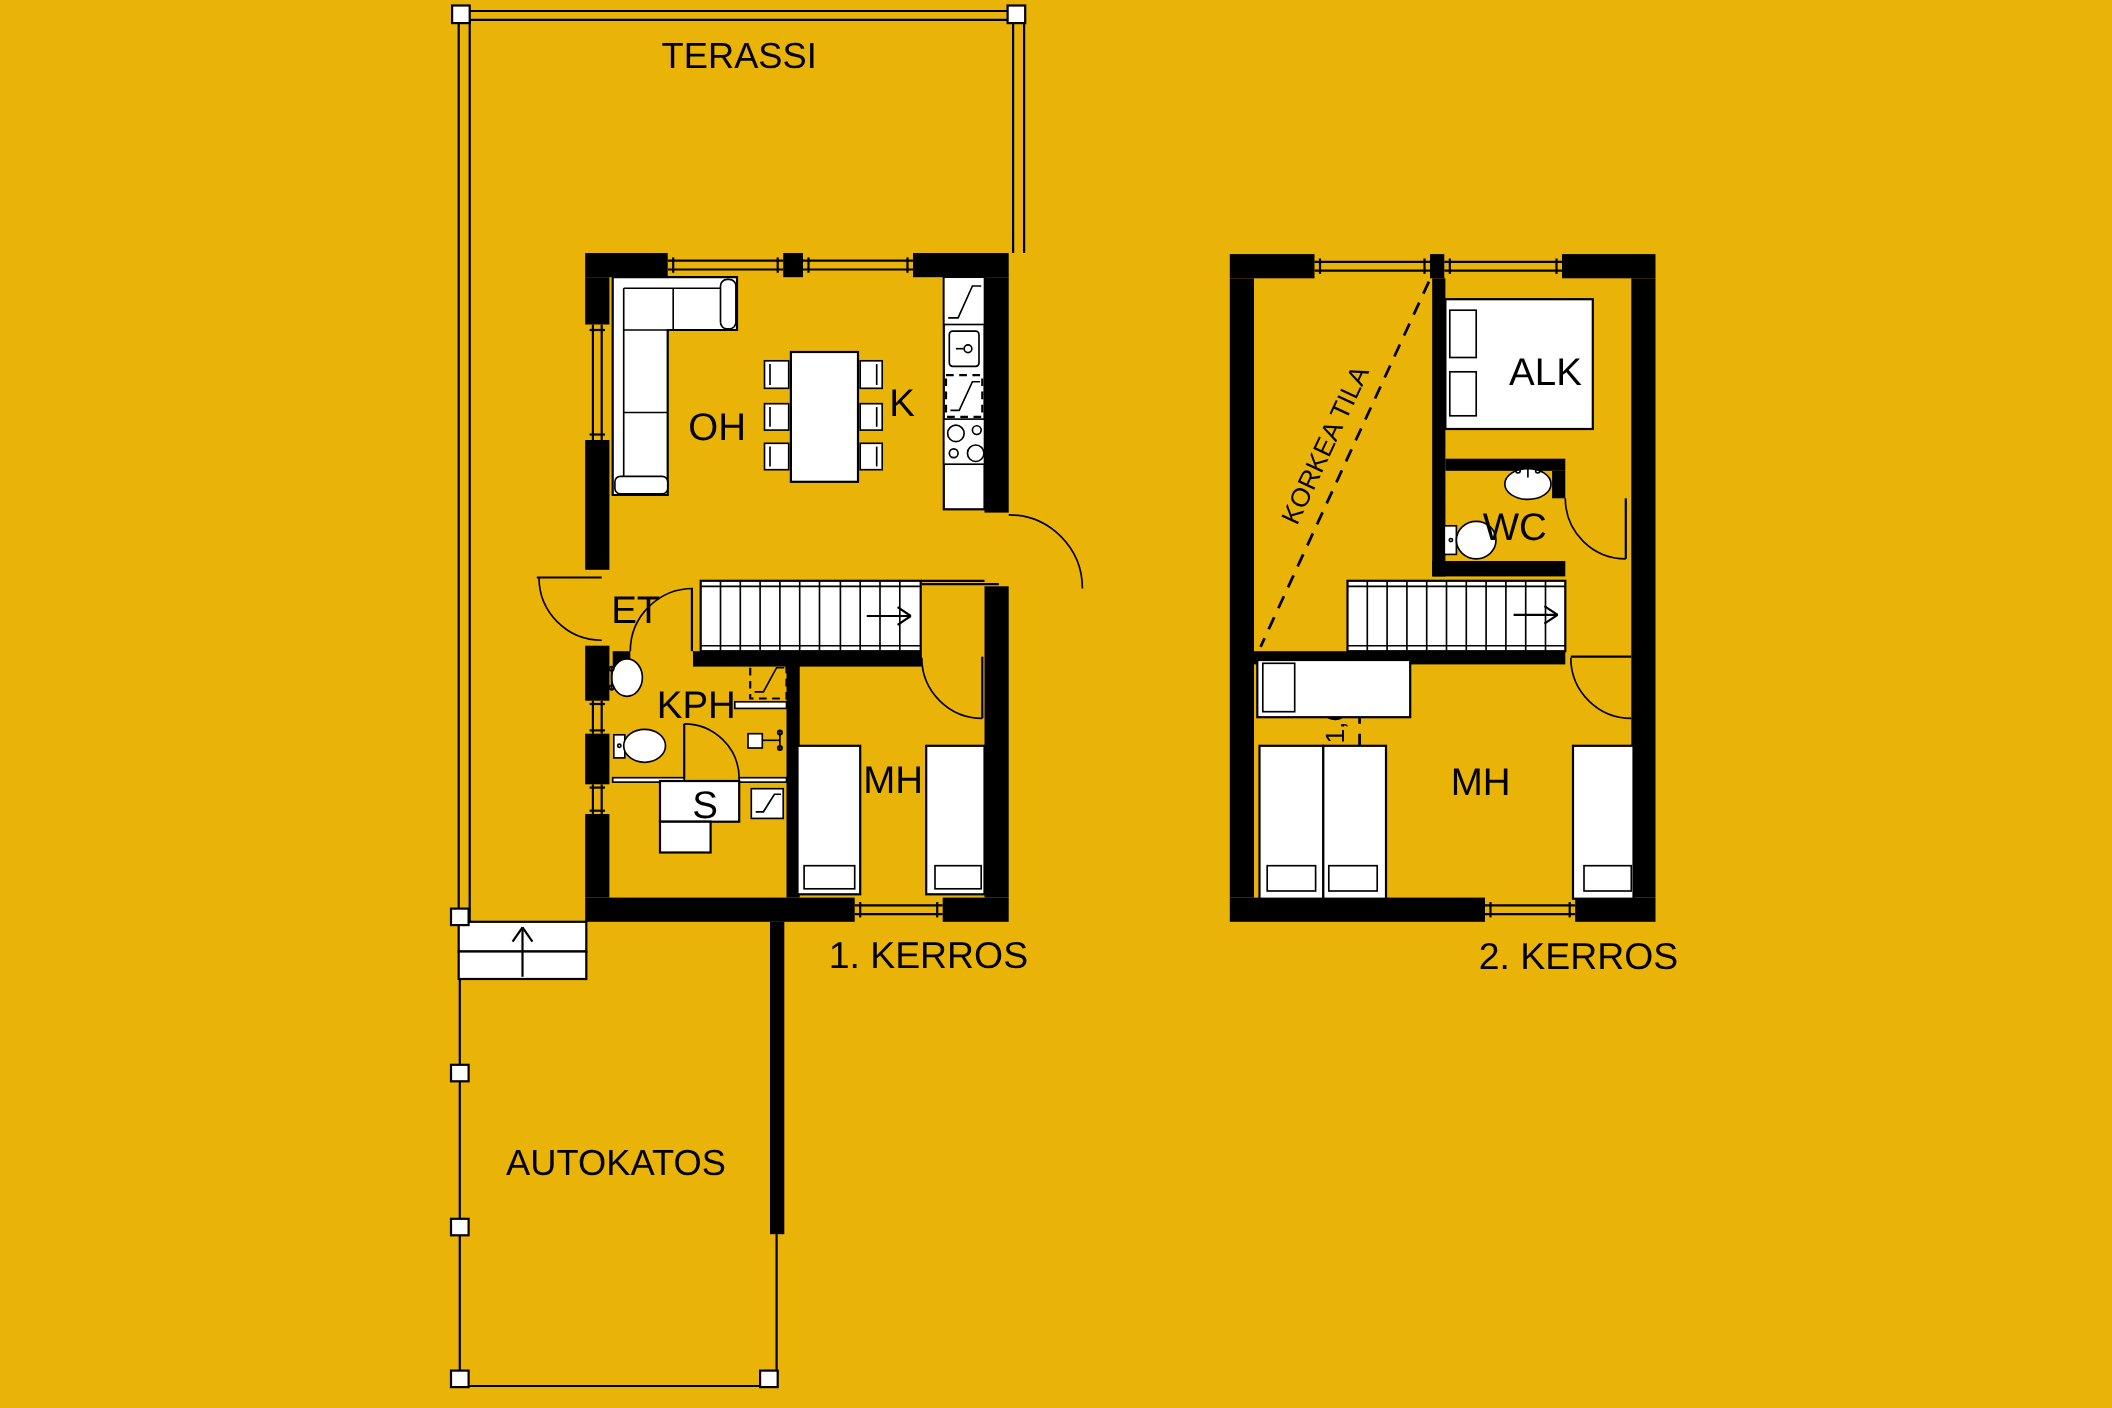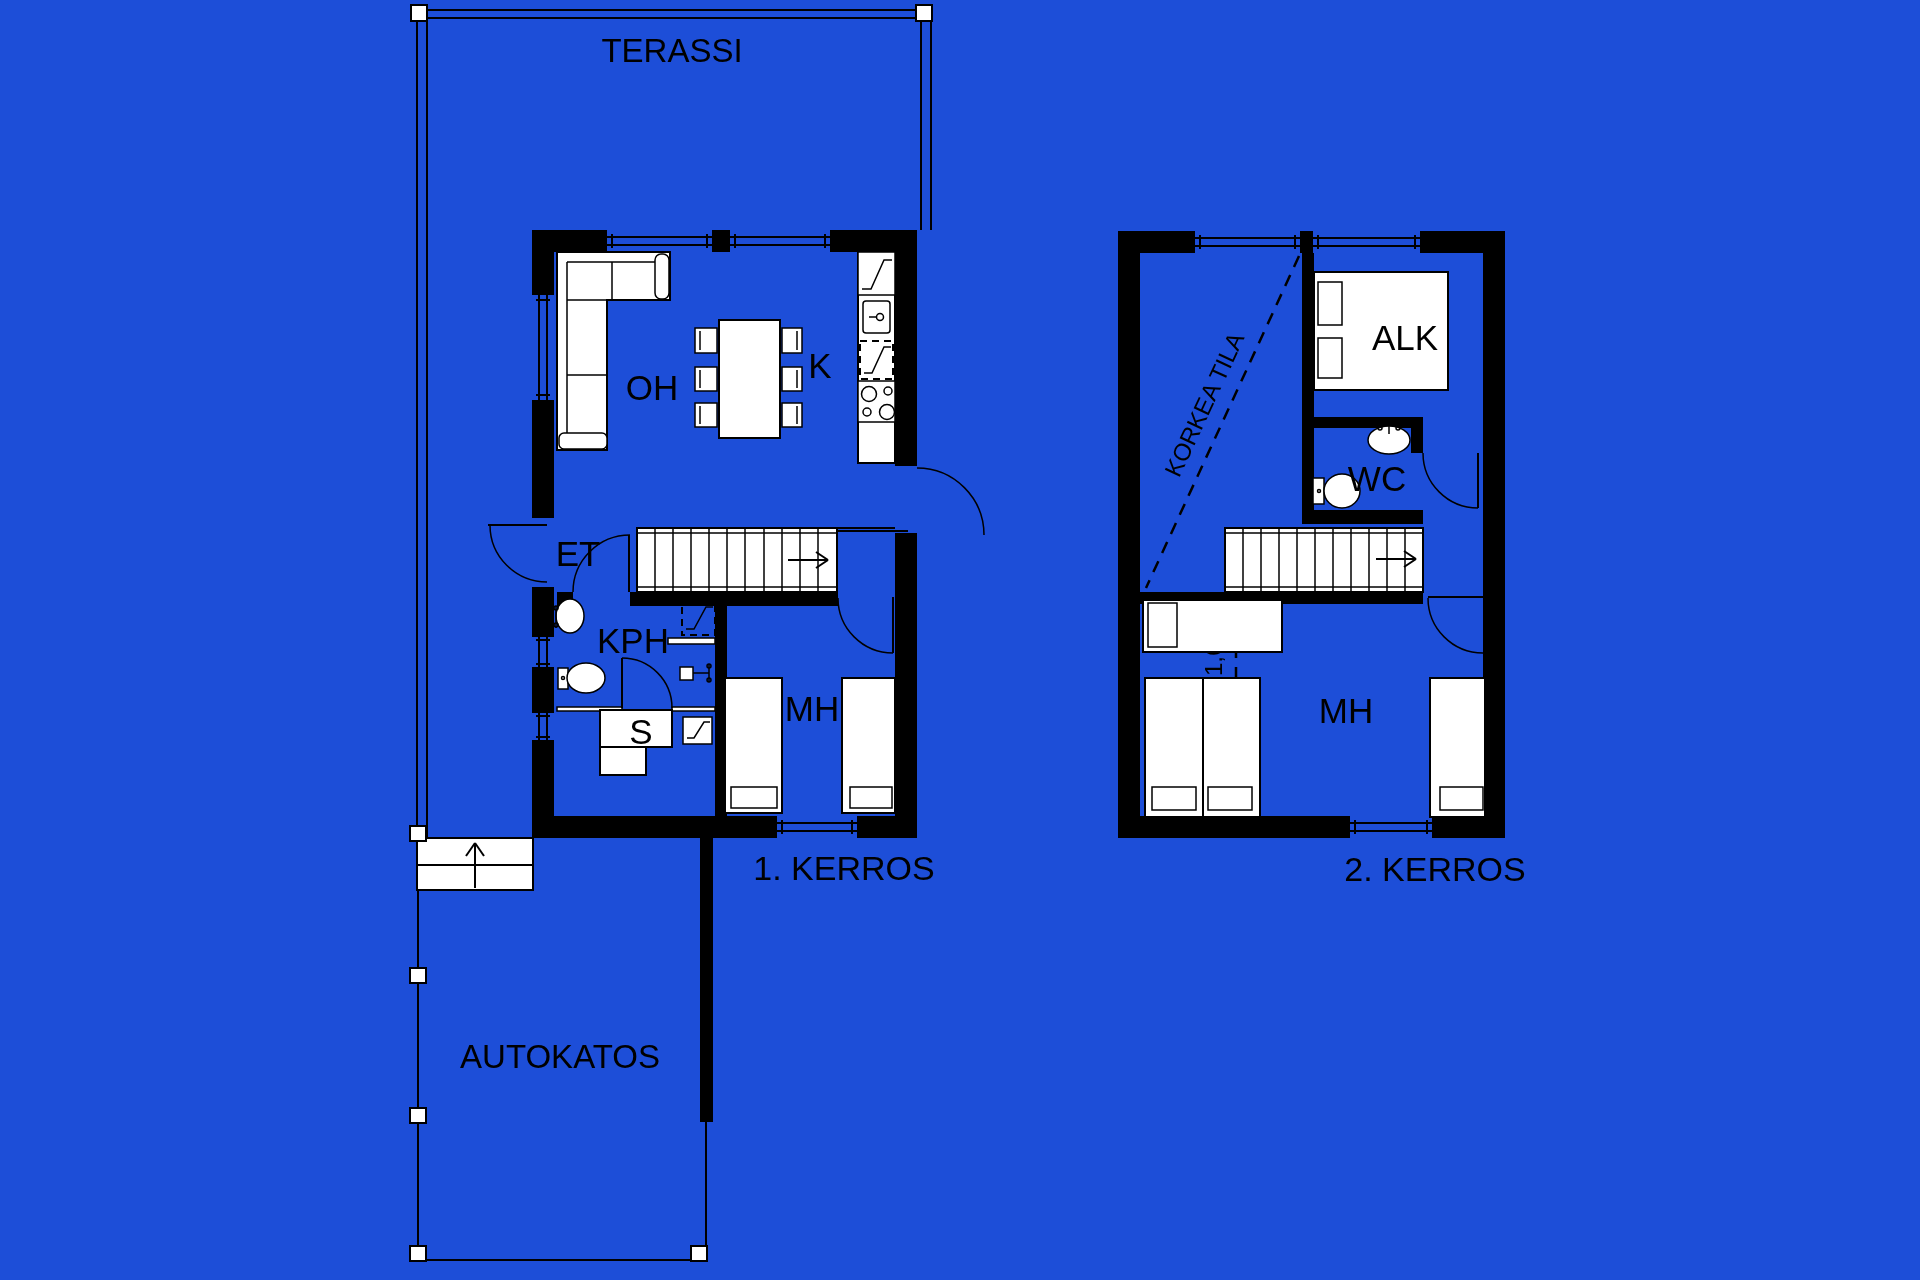--- a/index.html
+++ b/index.html
@@ -1,16 +1,16 @@
 <!DOCTYPE html>
 <html><head>
 <meta charset="utf-8">
 <style>
   html,body{margin:0;padding:0;background:#ffffff;}
-  #canvas{position:relative;width:1920px;height:1280px;background:#1d4ed8;overflow:hidden;text-decoration:underline;}
+  #canvas{position:relative;width:1920px;height:1280px;background:#eab308;overflow:hidden;text-decoration:underline;}
   svg{display:block;}
   svg text{
     font-family:"Liberation Sans", sans-serif;
     fill:#000000;
   }
   .room-label{font-size:35px;}
   .area-label{font-size:33px;}
   .floor-title{font-size:34px;}
   .rot-label{font-size:24px;}
   .ln{stroke:#000000;stroke-width:2;fill:none;}

